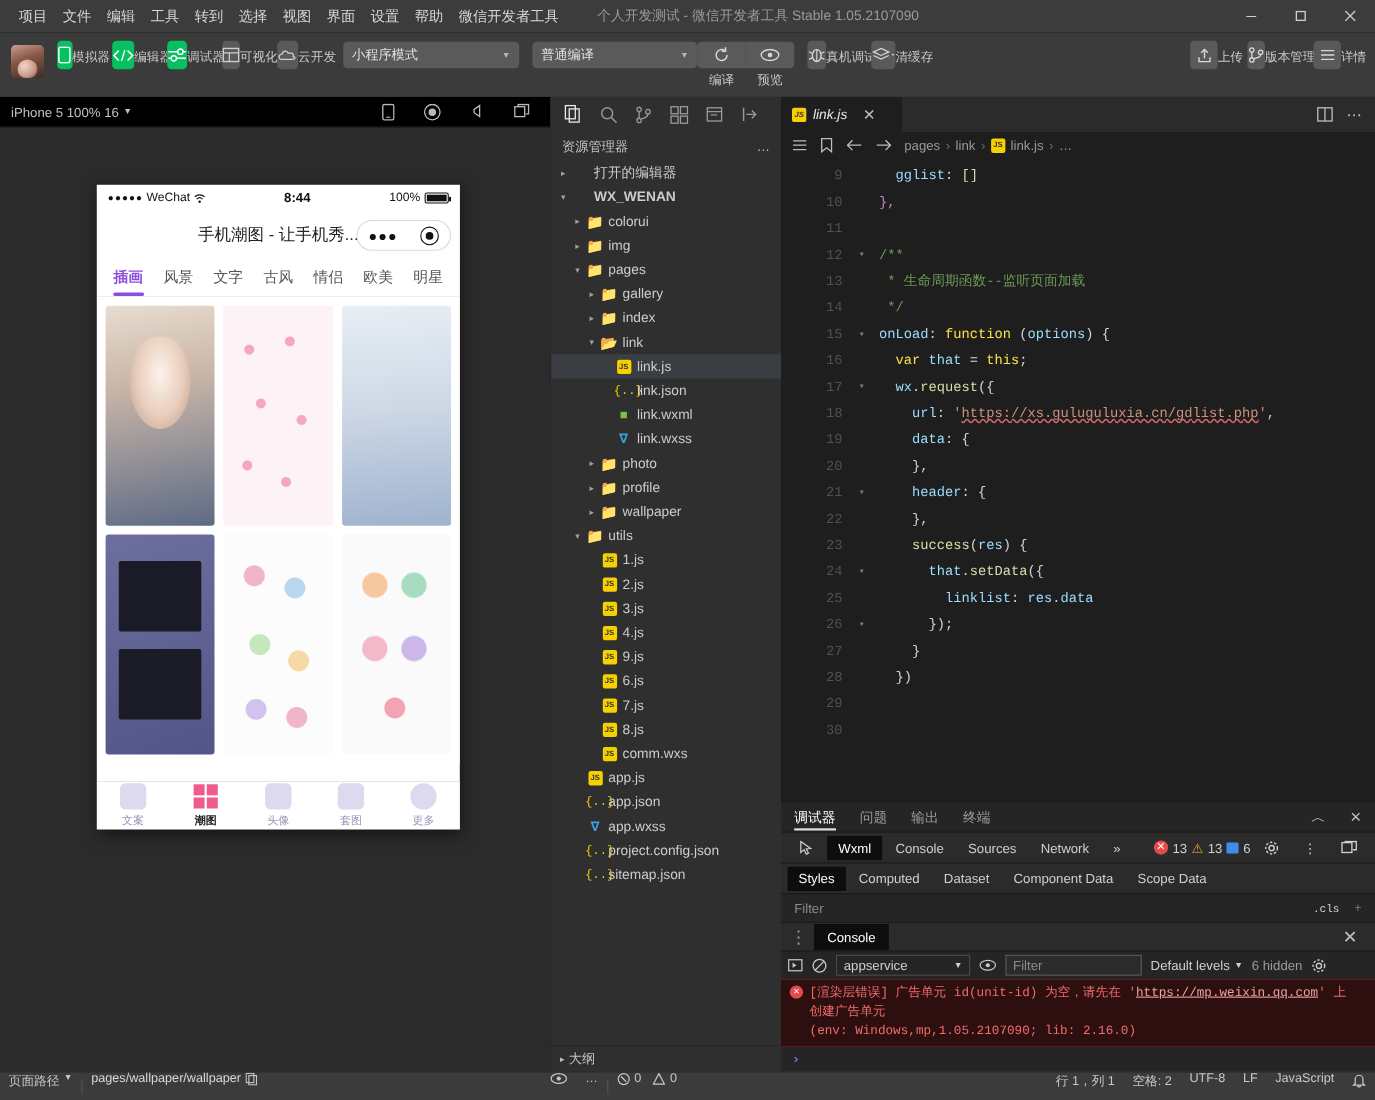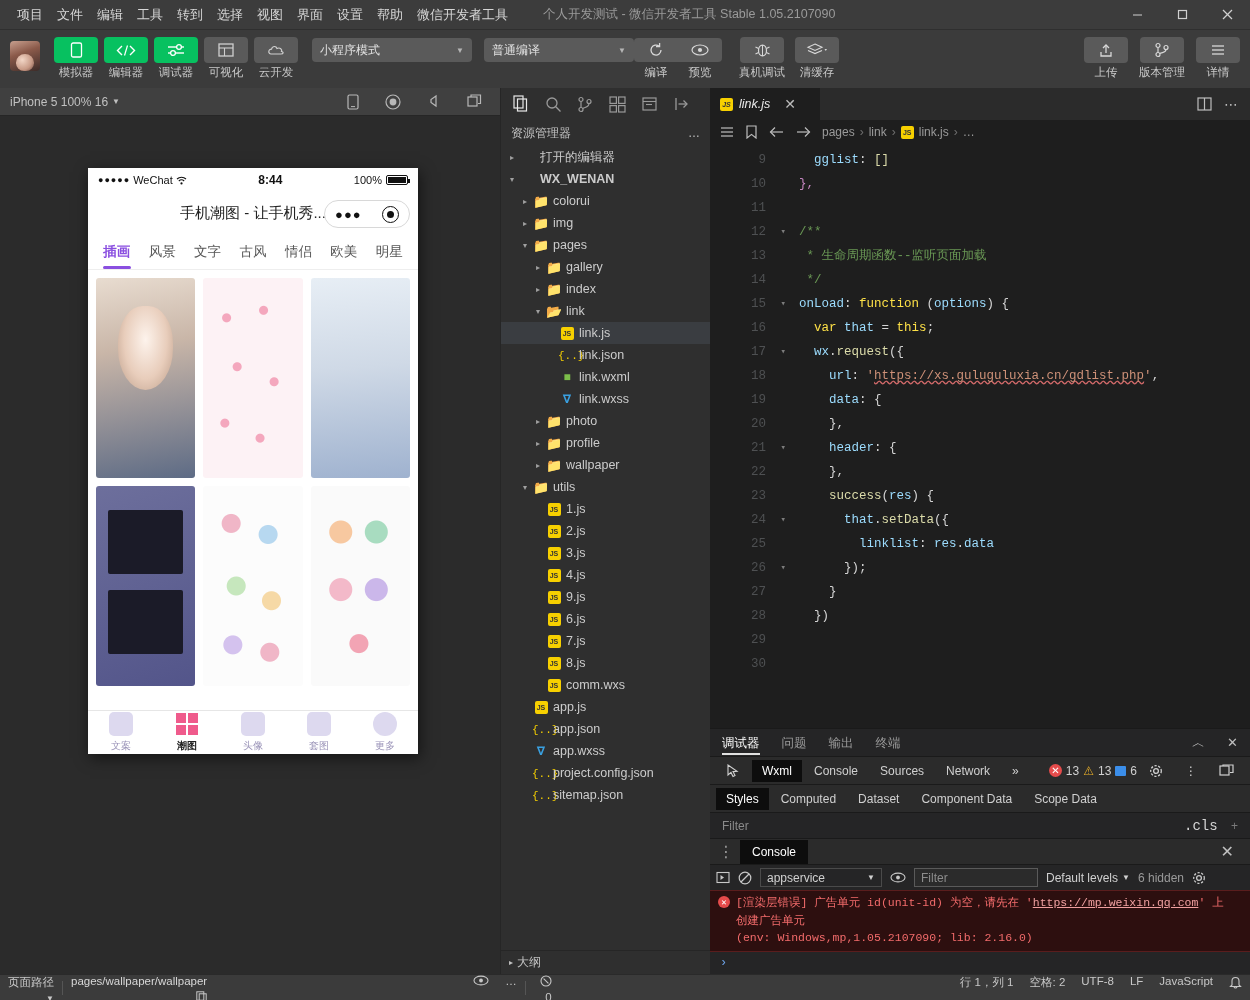--- a/index.html
+++ b/index.html
@@ -41,21 +41,21 @@
     background: linear-gradient(160deg,#c8a08f 0%,#8b5a4a 40%,#3c2b28 100%);
     position: relative; overflow: hidden; flex: 0 0 30px;
   }
   .avatar::after {
     content: ""; position: absolute; left: 6px; top: 13px; width: 18px; height: 17px;
     background: radial-gradient(circle at 35% 35%, #f2d6c6 0%, #c89a86 60%, #6b453c 100%);
     border-radius: 50% 50% 45% 45%;
   }
   .tb-group { display: flex; gap: 2px; align-items: flex-start; }
   .tb-btn {
-    width: 48px; display: flex; flex-direction: column; align-items: center;
+    width: 48px; display: flex; flex-direction: row; align-items: center;
     cursor: default; padding-top: 2px;
   }
   .tb-icon {
     width: 44px; height: 26px; border-radius: 4px; display: flex;
     align-items: center; justify-content: center; color: #fff;
   }
   .tb-icon.green { background: #07c160; }
   .tb-icon.gray { background: #5a5a5a; color: #cfcfcf; }
   .tb-label { font-size: 11.5px; color: #c9c9c9; margin-top: 2px; white-space: nowrap; }
   .tb-sep { width: 12px; }
@@ -76,21 +76,21 @@
   }
   .tb-small:first-child .sq { border-radius: 4px 0 0 4px; }
   .tb-small:last-child .sq { border-radius: 0 4px 4px 0; }
   .tb-small .lb { font-size: 11.5px; color: #c9c9c9; margin-top: 3px; }
   .tb-right { position: absolute; right: 8px; top: 5px; display: flex; gap: 4px; }
 
   
   .body { flex: 1; display: flex; min-height: 0; }
 
   
-  .sim-pane { width: 500px; background: #404040; display: flex; flex-direction: column; flex: 0 0 500px; }
+  .sim-pane { width: 500px; background: #000000; display: flex; flex-direction: column; flex: 0 0 500px; }
   .sim-bar {
     height: 28px; display: flex; align-items: center; padding: 0 10px;
     font-size: 12px; color: #c0c0c0; border-bottom: 1px solid #262626;
   }
   .sim-bar .spacer { flex: 1; }
   .sim-bar-icons { display: flex; gap: 26px; padding-right: 8px; color: #b8b8b8; }
   .sim-stage { flex: 1; position: relative; background: #2b2b2b; }
   .phone {
     position: absolute; left: 88px; top: 52px; width: 330px; height: 586px;
     background: #fff; overflow: hidden; box-shadow: 2px 4px 14px rgba(0,0,0,.55);
@@ -322,21 +322,21 @@
   .sq-info { width: 11px; height: 10px; background: #3b8eea; border-radius: 1px; display: inline-block; }
   .dt-tabs2 {
     height: 28px; display: flex; align-items: center; padding: 0 6px; gap: 2px;
     background: #2b2b2b; border-top: 1px solid #1a1a1a;
   }
   .dt-filter {
     height: 26px; display: flex; align-items: center; justify-content: space-between;
     padding: 0 12px; font-size: 12px; color: #8a8a8a; background: #252526;
     border-top: 1px solid #1a1a1a;
   }
-  .dt-filter .cls { color: #d4d4d4; font-family: "Liberation Mono", monospace; font-size: 14px; }
+  .dt-filter .cls { color: #d4d4d4; font-family: "Liberation Mono", monospace; font-size: 10px; }
   .dt-filter .plus { color: #7a7a7a; margin-left: 10px; }
 
   
   .console-pane { background: #252526; display: flex; flex-direction: column; flex: 0 0 auto; }
   .cons-head {
     height: 26px; display: flex; align-items: center; gap: 6px; padding: 0 8px;
     background: #2b2b2b; border-top: 1px solid #1a1a1a;
   }
   .cons-head .ctab { font-size: 12px; color: #fff; background: #0d0d0d; padding: 5px 12px; }
   .cons-head .sp { flex: 1; }
@@ -369,21 +369,21 @@
   .prompt-row {
     height: 22px; display: flex; align-items: center; padding: 0 10px;
     color: #6da3e8; font-family: "Liberation Mono", monospace; font-size: 12px;
   }
 
   
   .statusbar {
     height: 26px; flex: 0 0 26px; background: #3b3b3b; display: flex; align-items: center;
     font-size: 11.5px; color: #c8c8c8; border-top: 1px solid #2a2a2a;
   }
-  .sb-item { display: flex; align-items: flex-end; gap: 4px; padding: 0 8px; height: 26px; flex-direction: column; }
+  .sb-item { display: flex; align-items: flex-start; gap: 4px; padding: 0 8px; height: 26px; }
   .sb-sep { width: 1px; height: 14px; background: #555; }
   .sb-spacer { flex: 1; }
   .sb-path { color: #d8d8d8; }
   svg { display: block; }
 </style>
 </head>
 <body>
 
 <div id="app">
 

